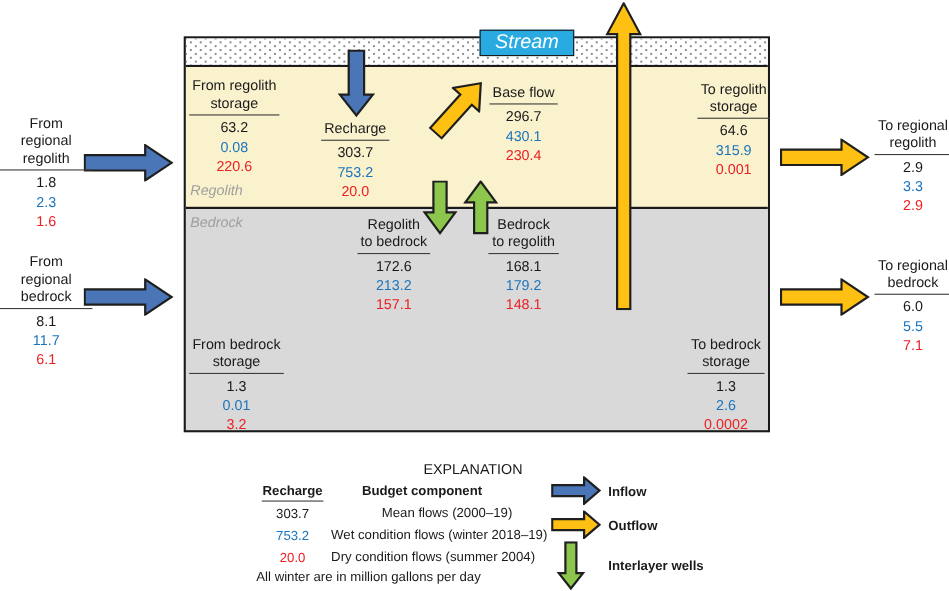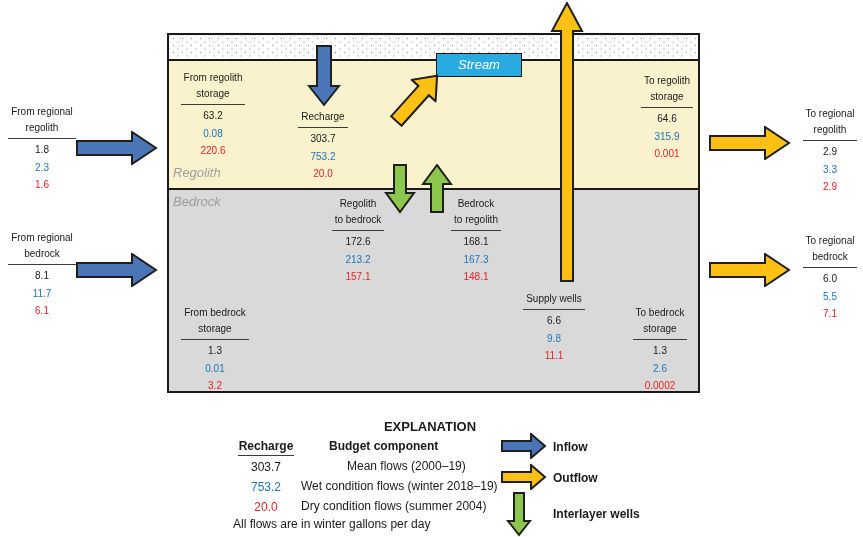--- a/index.html
+++ b/index.html
@@ -30,43 +30,43 @@
     height:24px;border-bottom:2px solid var(--ink);
     background-color:#fff;
     background-image:radial-gradient(#8a8a8a 0.8px, transparent 1px),
                      radial-gradient(#8a8a8a 0.8px, transparent 1px);
     background-size:9px 7px;
     background-position:0 0,4.5px 3.5px;
   }
   .regolith-area{height:127px;background:var(--regolith);border-bottom:2px solid var(--ink);}
   .bedrock-area{flex:1;background:var(--bedrock);}
   .stream-box{
-    position:absolute;left:436px;top:53px;width:86px;height:24px;
+    position:absolute;left:436px;top:27px;width:86px;height:24px;
     background:var(--stream);border:1.5px solid var(--ink);box-sizing:border-box;
-    color:#fff;font-style:italic;font-size:13px;text-align:center;line-height:21px;z-index:4;
+    color:#fff;font-style:italic;font-size:18px;text-align:center;line-height:21px;z-index:4;
   }
   .layer-tag{position:absolute;font-style:italic;font-size:13px;color:var(--muted);z-index:6;}
   
-  .stack{position:absolute;text-align:center;font-size:10px;line-height:16px;color:var(--ink);z-index:6;}
+  .stack{position:absolute;text-align:center;font-size:13px;line-height:16px;color:var(--ink);z-index:6;}
   .flabel{
     display:inline-block;white-space:pre-line;border-bottom:1.5px solid var(--rule);
     padding:0 3px 2px;margin-bottom:2px;
   }
   .val{line-height:17.5px;}
   .val.wet{color:var(--wet);}
   .val.dry{color:var(--dry);}
   
   .arrow{position:absolute;z-index:5;}
   .arrow polygon{stroke:#1f1f1f;stroke-width:2;stroke-linejoin:miter;}
   .fill-in polygon{fill:var(--inflow);}
   .fill-out polygon{fill:var(--outflow);}
   .fill-mid polygon{fill:var(--interlayer);}
   
   .lg{position:absolute;font-size:12px;z-index:6;}
-  .lg-title{font-weight:bold;font-size:13px;text-align:center;}
+  .lg-title{font-weight:normal;font-size:13px;text-align:center;}
   .lg-b{font-weight:bold;}
   .lg-col1{width:58px;text-align:center;}
   .lg-underline{display:inline-block;border-bottom:1.5px solid var(--rule);padding:0 1px 2px;}
 </style>
 </head>
 <body>
 
 <div class="canvas">
 
   <div class="main-box">
@@ -139,20 +139,26 @@
     <div class="val dry">220.6</div>
   </div>
 
   <div class="stack" style="left:278px;top:109px;width:90px;">
     <div class="flabel">Recharge</div>
     <div class="val mean">303.7</div>
     <div class="val wet">753.2</div>
     <div class="val dry">20.0</div>
   </div>
 
+  <div class="stack" style="left:431px;top:76px;width:90px;">
+    <div class="flabel">Base flow</div>
+    <div class="val mean">296.7</div>
+    <div class="val wet">430.1</div>
+    <div class="val dry">230.4</div>
+  </div>
 
   <div class="stack" style="left:622px;top:73px;width:90px;">
     <div class="flabel">To regolith
 storage</div>
     <div class="val mean">64.6</div>
     <div class="val wet">315.9</div>
     <div class="val dry">0.001</div>
   </div>
 
   <div class="stack" style="left:782px;top:106px;width:96px;">
@@ -168,38 +174,32 @@
 to bedrock</div>
     <div class="val mean">172.6</div>
     <div class="val wet">213.2</div>
     <div class="val dry">157.1</div>
   </div>
 
   <div class="stack" style="left:431px;top:196px;width:90px;">
     <div class="flabel">Bedrock
 to regolith</div>
     <div class="val mean">168.1</div>
-    <div class="val wet">167.3</div>
+    <div class="val wet">179.2</div>
     <div class="val dry">148.1</div>
   </div>
 
   <div class="stack" style="left:170px;top:305px;width:90px;">
     <div class="flabel">From bedrock
 storage</div>
     <div class="val mean">1.3</div>
     <div class="val wet">0.01</div>
     <div class="val dry">3.2</div>
   </div>
 
-  <div class="stack" style="left:509px;top:291px;width:90px;">
-    <div class="flabel">Supply wells</div>
-    <div class="val mean">6.6</div>
-    <div class="val wet">9.8</div>
-    <div class="val dry">11.1</div>
-  </div>
 
   <div class="stack" style="left:615px;top:305px;width:90px;">
     <div class="flabel">To bedrock
 storage</div>
     <div class="val mean">1.3</div>
     <div class="val wet">2.6</div>
     <div class="val dry">0.0002</div>
   </div>
 
   <div class="stack" style="left:782px;top:233px;width:96px;">
@@ -219,21 +219,21 @@
 
   <div class="lg lg-col1 val mean" style="left:237px;top:459px;">303.7</div>
   <div class="lg" style="left:301px;top:459px;margin-left:46px;">Mean flows (2000–19)</div>
 
   <div class="lg lg-col1 val wet" style="left:237px;top:479px;">753.2</div>
   <div class="lg" style="left:301px;top:479px;">Wet condition flows (winter 2018–19)</div>
 
   <div class="lg lg-col1 val dry" style="left:237px;top:499px;">20.0</div>
   <div class="lg" style="left:301px;top:499px;">Dry condition flows (summer 2004)</div>
 
-  <div class="lg" style="left:233px;top:517px;">All flows are in winter gallons per day</div>
+  <div class="lg" style="left:233px;top:517px;">All winter are in million gallons per day</div>
 
   <svg class="arrow fill-in" style="left:501px;top:433px;" width="46" height="26">
     <polygon points="1,8 30,8 30,1 44,13 30,25 30,18 1,18"></polygon>
   </svg>
   <div class="lg lg-b" style="left:553px;top:440px;">Inflow</div>
 
   <svg class="arrow fill-out" style="left:501px;top:464px;" width="46" height="26">
     <polygon points="1,8 30,8 30,1 44,13 30,25 30,18 1,18"></polygon>
   </svg>
   <div class="lg lg-b" style="left:553px;top:471px;">Outflow</div>

